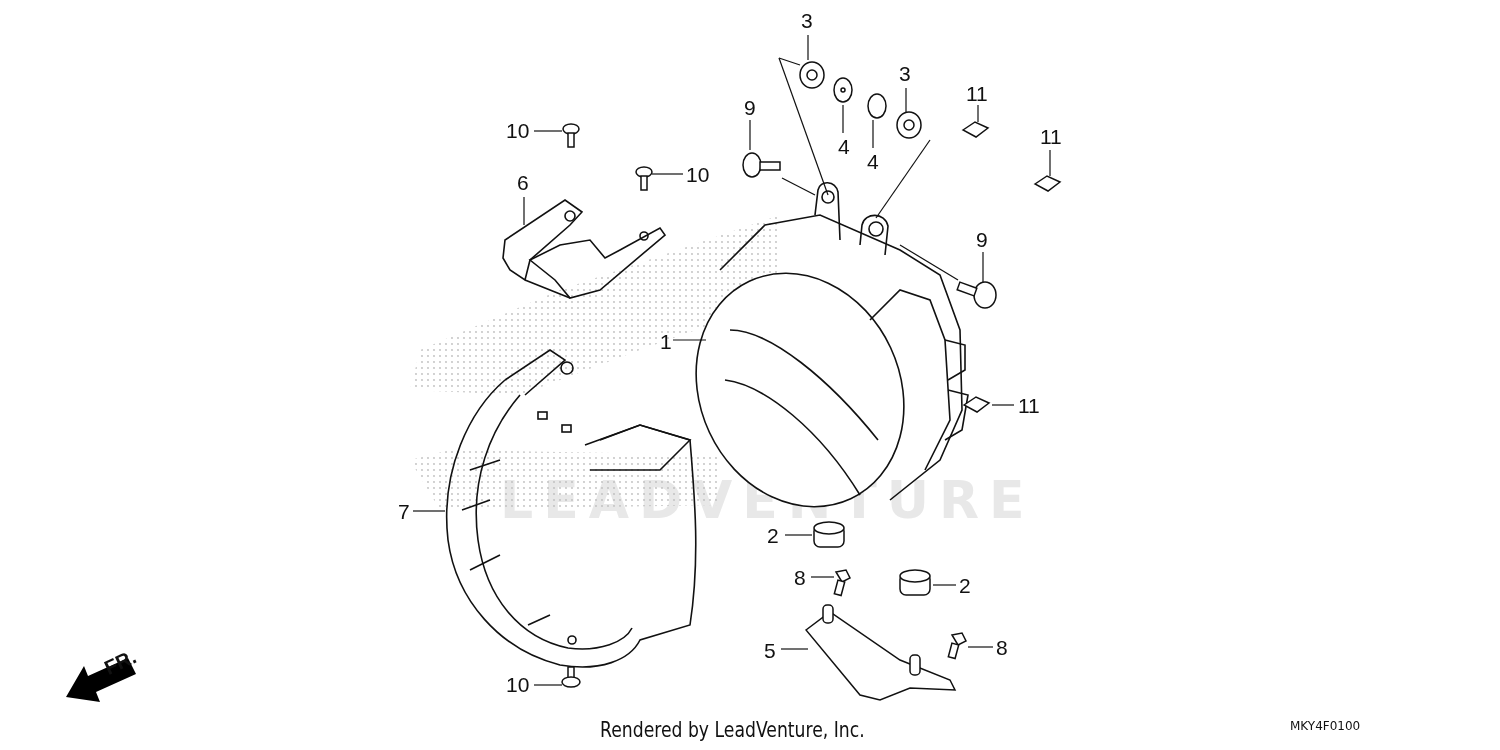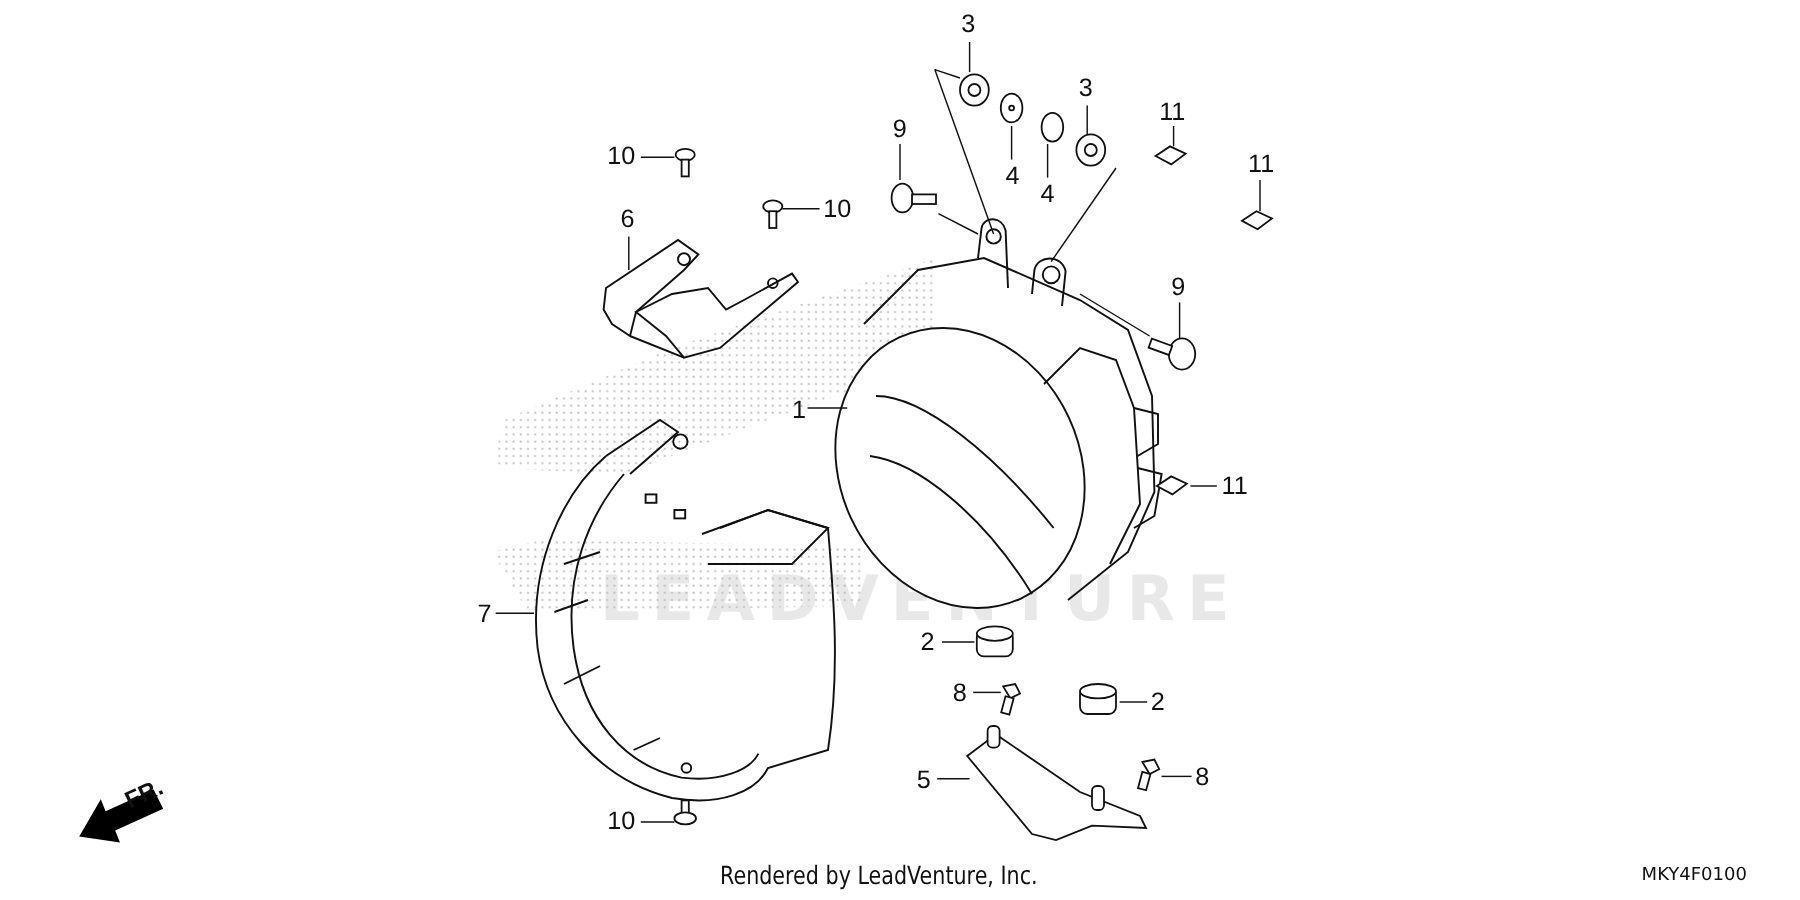--- a/index.html
+++ b/index.html
@@ -1,21 +1,21 @@
 <!DOCTYPE html>
 <html><head>
 <meta charset="utf-8">
 <style>
   html, body { margin:0; padding:0; background:#ffffff; }
   body { width:1500px; height:750px; position:relative; overflow:hidden; font-family:"Liberation Sans", sans-serif; color:#111; }
   #diagram { position:absolute; left:0; top:0; width:1500px; height:750px; }
   .callout { position:absolute; font-family:"Liberation Sans", sans-serif; font-size:21px; color:#111; line-height:1; white-space:nowrap; cursor:pointer; }
   .footer-text { position:absolute; font-family:"DejaVu Sans", sans-serif; color:#111; white-space:nowrap; }
   #rendered-by { left:600px; top:718px; font-size:21px; transform:scaleX(0.82); transform-origin:left top; }
-  #diagram-code { left:1368px; top:719px; font-size:15px; }
+  #diagram-code { left:1290px; top:719px; font-size:12px; }
   #watermark { position:absolute; left:500px; top:470px; font-family:"DejaVu Sans", sans-serif; font-weight:bold; font-size:52px; letter-spacing:10px; color:#e8e8e8; z-index:0; }
   svg { position:absolute; left:0; top:0; }
 </style>
 </head>
 <body>
 
 <div id="watermark">LEADVENTURE</div>
 
 <svg id="diagram" width="1500" height="750" viewBox="0 0 1500 750">
   <defs>

